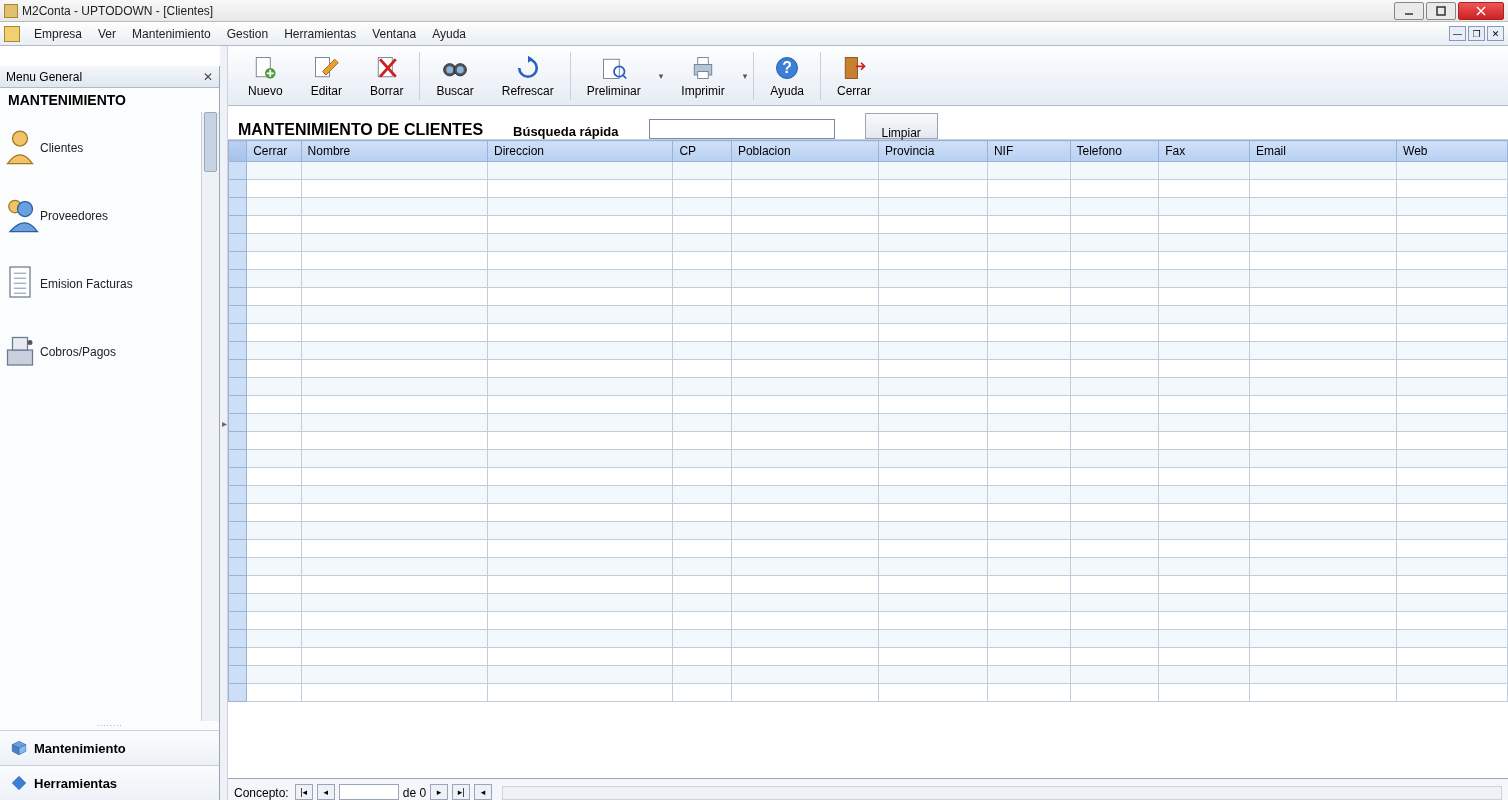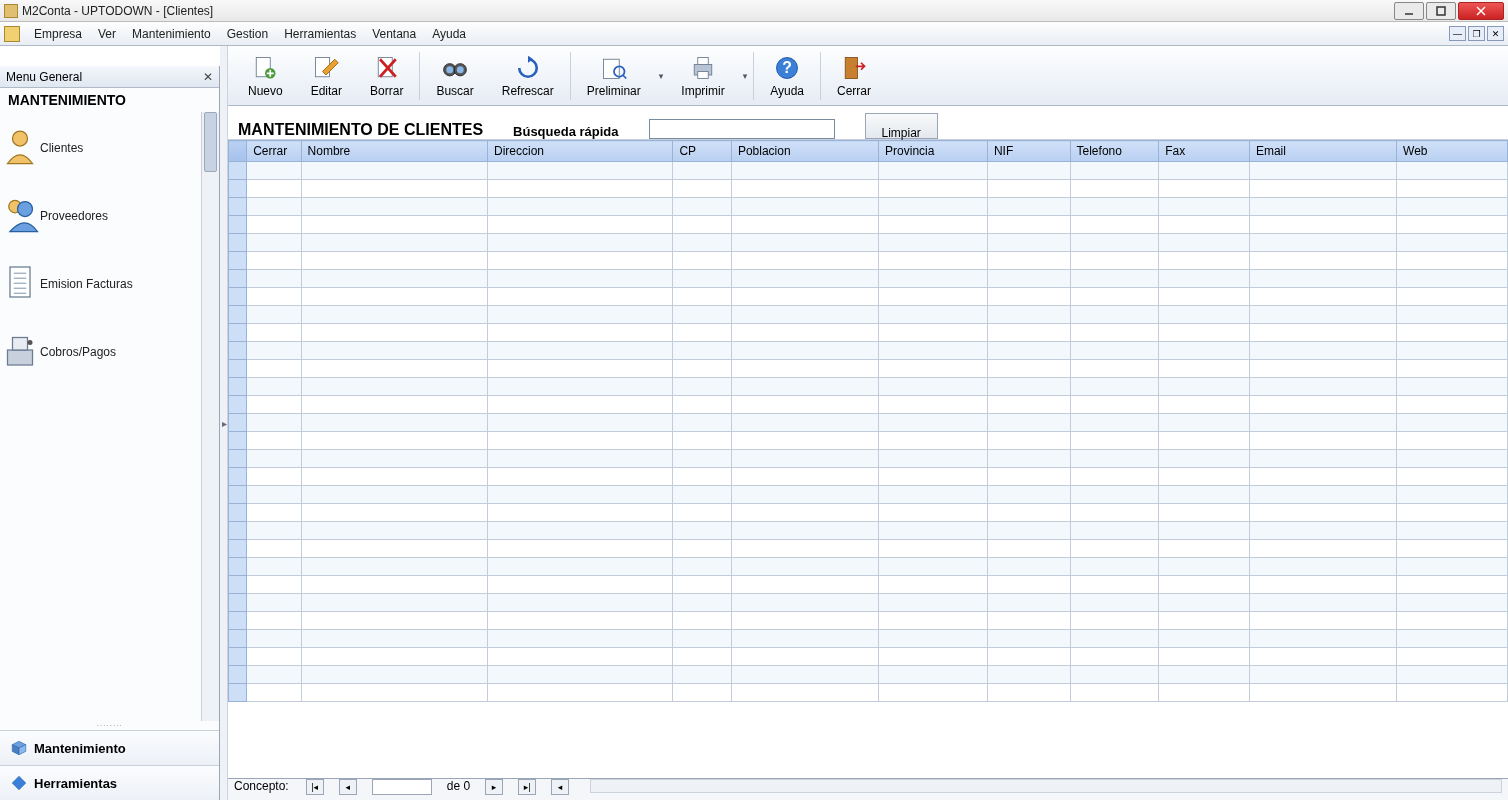--- a/index.html
+++ b/index.html
@@ -68,21 +68,21 @@
 .grid-wrap { flex:1; overflow:auto; background:#fff; }
 table.grid { border-collapse:collapse; width:100%; table-layout:fixed; }
 table.grid th { background: linear-gradient(#cfe0f8,#b9d0f2); border:1px solid #9ab3d4; font-weight:normal; text-align:left; padding:3px 6px; font-size:12px; height:20px; }
 table.grid th.rowhead { background: linear-gradient(#b9d0f2,#a5c2ec); width:18px; padding:0; }
 table.grid td { border:1px solid #c2cddc; height:18px; padding:0; }
 table.grid td.rowhead { background: #cddff6; width:18px; border:1px solid #9ab3d4; }
 table.grid tr:nth-child(odd) td:not(.rowhead) { background:#f3f8fd; }
 table.grid tr:nth-child(even) td:not(.rowhead) { background:#fff; }
 
 
-.pager { height:22px; border-top:1px solid #9aa6b8; display:flex; align-items:flex-start; padding:0 6px; font-size:12px; background:#f4f6fa; gap:15px; }
+.pager { height:22px; border-top:1px solid #9aa6b8; display:flex; align-items:flex-end; padding:0 6px; font-size:12px; background:#f4f6fa; gap:4px; }
 .pager .lbl { margin-right:2px; }
 .pg-btn { width:18px; height:16px; border:1px solid #9aa6b8; background:#eef1f6; display:flex; align-items:center; justify-content:center; font-size:9px; cursor:pointer; }
 .pager input { width:60px; height:16px; border:1px solid #9aa6b8; text-align:center; font-size:11px; }
 .pager .hscroll { flex:1; height:14px; background:#eef1f6; border:1px solid #ccd3dd; margin-left:6px; position:relative; }
 
 
 svg { display:block; }
 </style>
 </head>
 <body>

